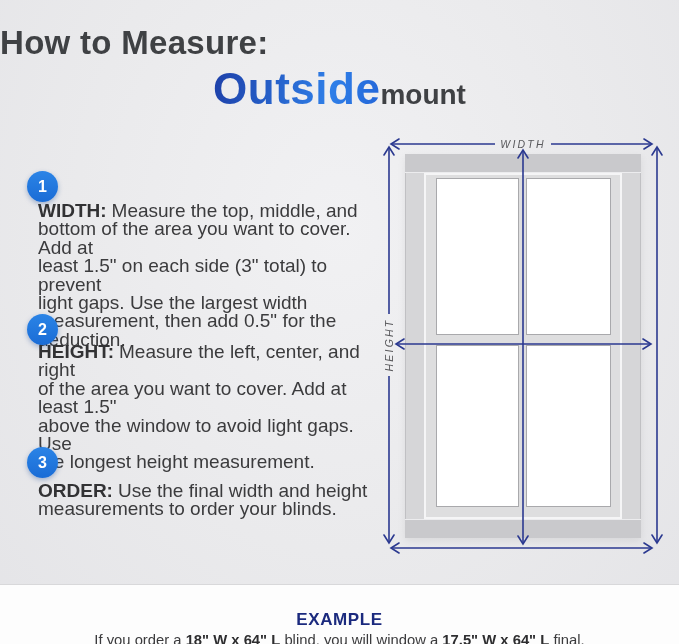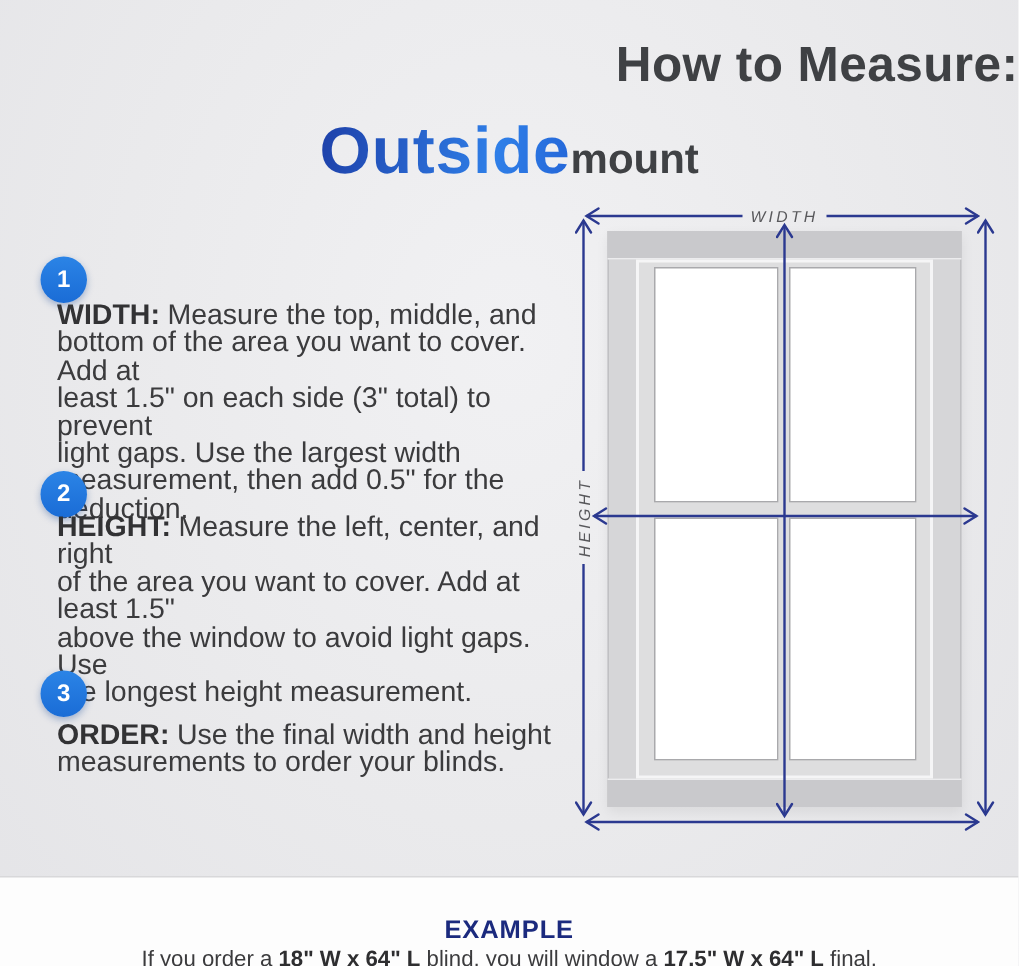--- a/index.html
+++ b/index.html
@@ -3,23 +3,23 @@
 <meta charset="utf-8">
 <style>
   * { margin:0; padding:0; box-sizing:border-box; }
   body { font-family: "Liberation Sans", "DejaVu Sans", sans-serif; background:#ffffff; }
   .canvas {
     position:relative; width:679px; height:644px; overflow:hidden;
     background: radial-gradient(ellipse at 50% 35%, #f1f1f3 0%, #eaeaec 55%, #e4e4e7 100%);
   }
 
   
-  .title-block { position:absolute; top:24px; left:0; width:100%; text-align:right; }
+  .title-block { position:absolute; top:24px; left:0; width:100%; text-align:left; }
   .title-line1 { font-size:33px; font-weight:700; color:#3f4144; letter-spacing:0.3px; }
-  .title-line2 { margin-top:14px; display:flex; justify-content:center; align-items:baseline; }
+  .title-line2 { margin-top:2px; display:flex; justify-content:center; align-items:baseline; }
   .title-accent {
     font-size:44px; font-weight:700; letter-spacing:0.5px;
     background:linear-gradient(100deg,#1d3fa8 0%, #2f7fe8 70%, #2466d8 100%);
     -webkit-background-clip:text; background-clip:text;
     -webkit-text-fill-color:transparent; color:#2059c8;
   }
   .title-suffix { font-size:28px; font-weight:700; color:#3f4144; }
 
   
   .step-badge {

